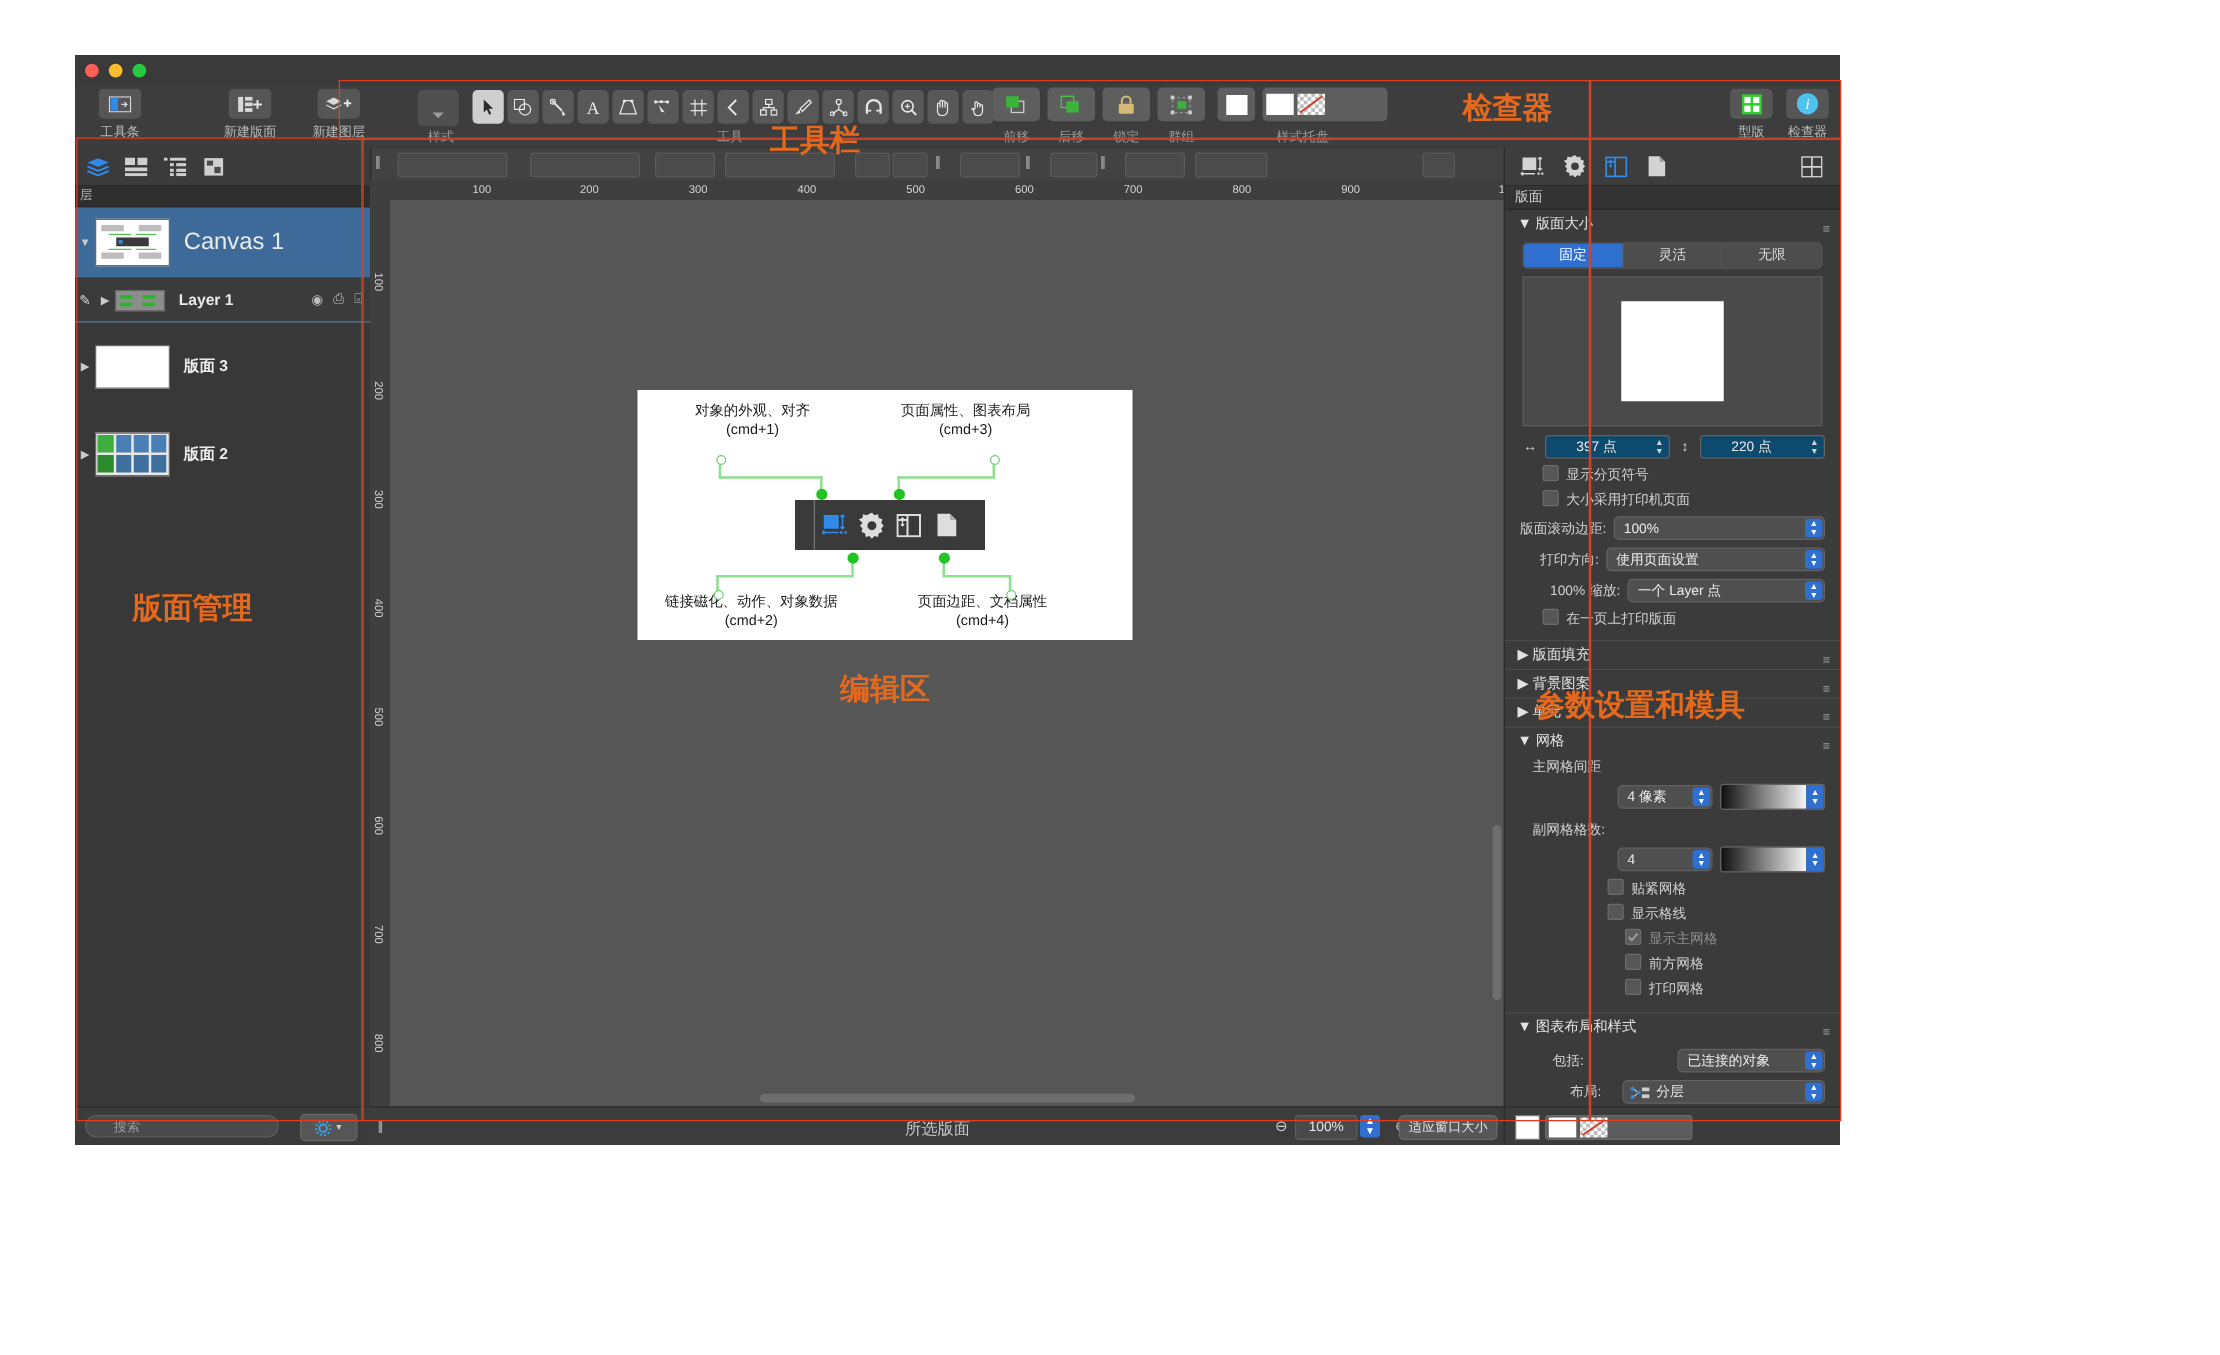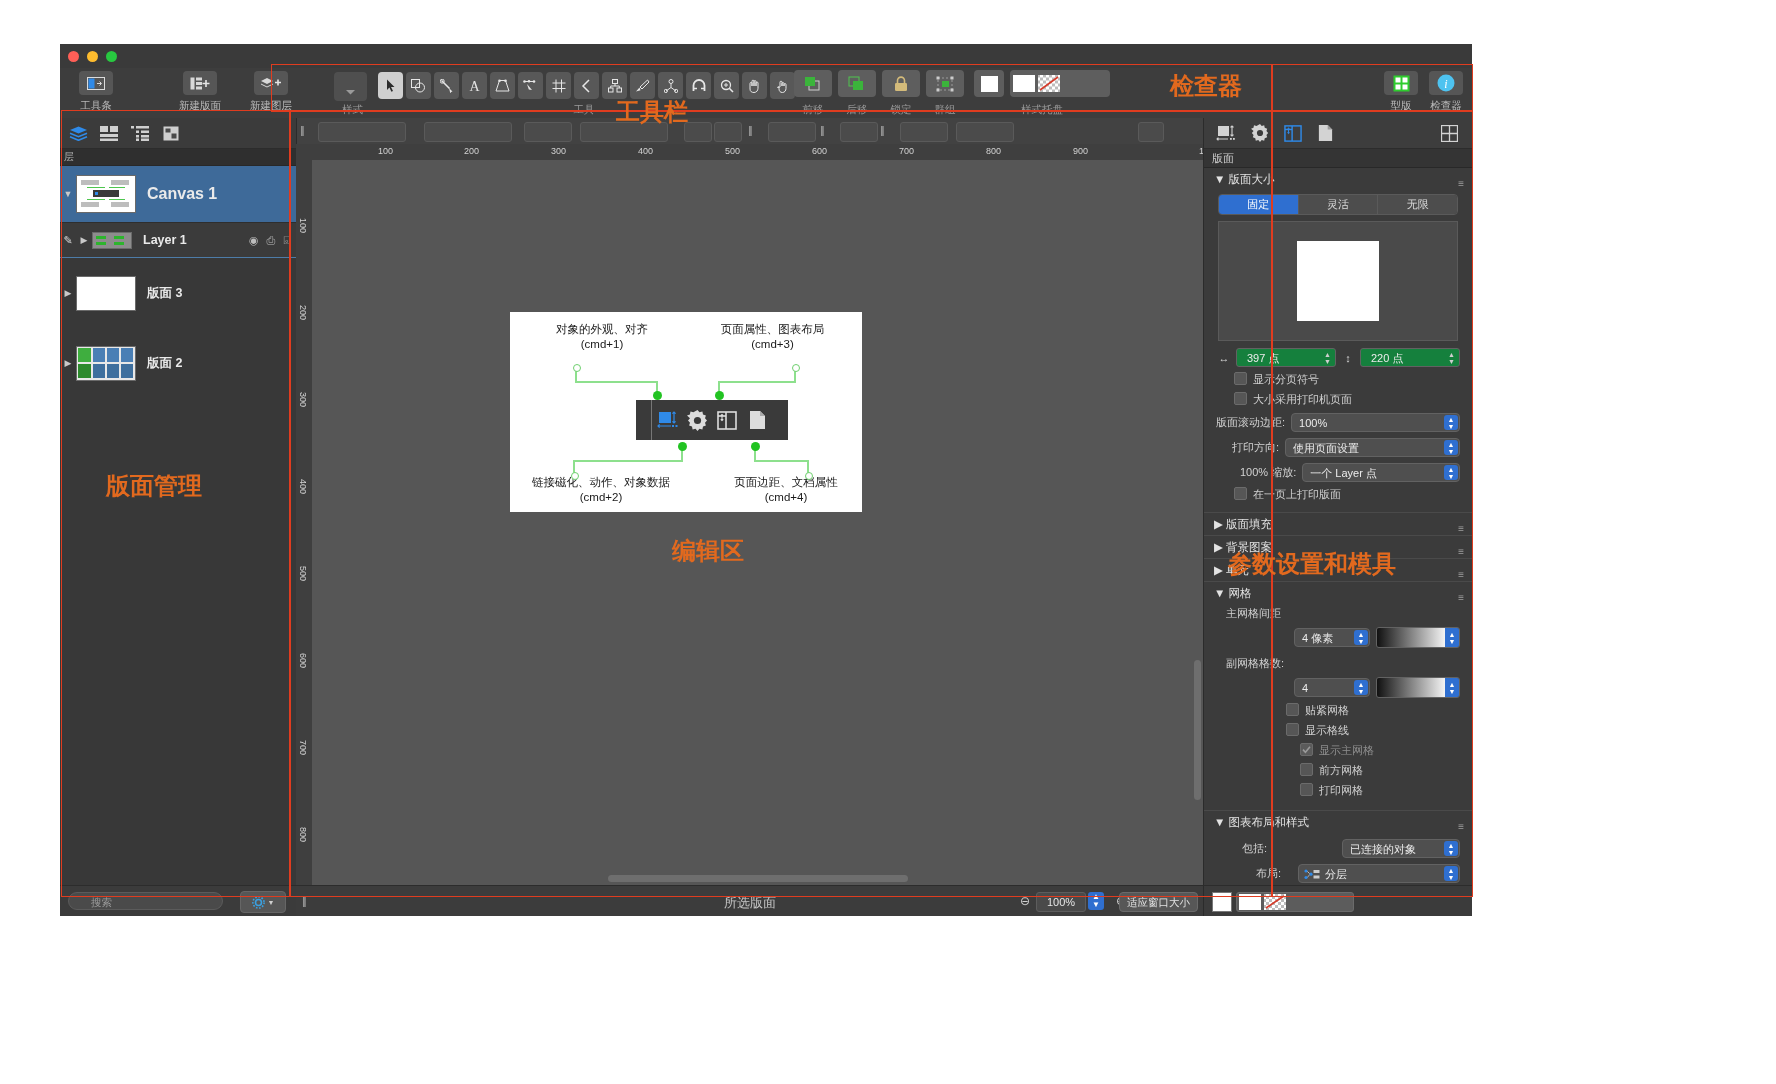--- a/index.html
+++ b/index.html
@@ -44,39 +44,39 @@
   .sb-tabs{height:30px;background:#3b3b3b;border-bottom:1px solid #2c2c2c;position:relative;}
   .sb-tab{position:absolute;top:5px;width:20px;height:20px;display:flex;align-items:center;justify-content:center;}
   .sb-hdr{height:16px;background:#2f2f2f;color:#b5b5b5;font-size:10px;padding-left:4px;line-height:16px;border-bottom:1px solid #282828;}
   .lrow{position:relative;height:56px;border-bottom:1px solid #2e2e2e;display:flex;align-items:center;}
   .lrow.sel{background:#3e6a99;}
   .lrow.canvas{height:56px;}
   .lrow.layer{height:34px;background:#3b3b3b;border-bottom:1px solid #4d7ca8;}
   .disclose{width:16px;text-align:center;color:#c9c9c9;font-size:9px;}
   .thumb{width:58px;height:36px;background:#fff;border:1px solid #6a6a6a;position:relative;overflow:hidden;flex:none;}
   .thumb.sm{width:38px;height:15px;}
-  .lname{color:#eaeaea;font-size:16px;font-weight:bold;margin-left:11px;}
+  .lname{color:#eaeaea;font-size:19px;font-weight:normal;margin-left:11px;}
   .lname.reg{font-weight:bold;font-size:12.5px;}
   .lrowicons{position:absolute;right:6px;top:50%;transform:translateY(-50%);display:flex;gap:8px;color:#bdbdbd;font-size:11px;}
   .pencil{color:#d6d6d6;font-size:11px;width:16px;text-align:center;}
 
   .sb-bottom{position:absolute;left:0;bottom:0;width:236px;height:30px;background:#3b3b3b;border-top:1px solid #2c2c2c;}
   .search{position:absolute;left:8px;top:6px;width:155px;height:18px;background:#4a4a4a;border:1px solid #5b5b5b;border-radius:9px;color:#9c9c9c;font-size:10.5px;line-height:18px;padding-left:22px;box-sizing:border-box;}
   .search-ico{position:absolute;left:14px;top:9px;color:#a8a8a8;font-size:10px;}
   .gear-pop{position:absolute;right:10px;top:5px;width:44px;height:20px;background:#565656;border:1px solid #666;border-radius:4px;display:flex;align-items:center;justify-content:center;gap:3px;}
 
   
   .canvasarea{position:absolute;left:236px;top:100px;right:268px;bottom:30px;background:#4e4e4e;}
   .ruler-top{position:absolute;left:0;top:0;right:0;height:16px;background:#3f3f3f;border-bottom:1px solid #2d2d2d;overflow:hidden;}
   .ruler-left{position:absolute;left:0;top:16px;width:16px;bottom:0;background:#3f3f3f;border-right:1px solid #2d2d2d;overflow:hidden;}
   .rt-lbl{position:absolute;top:2px;color:#d2d2d2;font-size:9px;}
   .rl-lbl{position:absolute;left:2px;color:#d2d2d2;font-size:9px;writing-mode:vertical-rl;}
   .board{position:absolute;left:16px;top:16px;right:0;bottom:0;background:#565656;overflow:hidden;}
 
-  .page{position:absolute;left:198px;top:152px;width:352px;height:200px;background:#fff;}
+  .page{position:absolute;left:198px;top:152px;width:352px;height:200px;background:#fff;padding-left:44px;}
   .diag-lbl{position:absolute;color:#1a1a1a;font-size:11.5px;text-align:center;line-height:15px;white-space:nowrap;}
   .inspbar{position:absolute;left:126px;top:88px;width:152px;height:40px;background:#3a3a3a;display:flex;align-items:center;}
   .insp-ico{width:30px;height:40px;display:flex;align-items:center;justify-content:center;}
   .gdot{position:absolute;width:9px;height:9px;border-radius:50%;background:#22c322;}
   .gdot.hollow{background:#fff;border:1.6px solid #6fd06f;width:6px;height:6px;}
   .gline{position:absolute;background:#8de08d;}
 
   .hscroll{position:absolute;left:50%;transform:translateX(-50%);bottom:4px;width:300px;height:7px;background:#6e6e6e;border-radius:4px;}
   .vscroll{position:absolute;right:3px;top:500px;width:7px;height:140px;background:#6e6e6e;border-radius:4px;}
 
@@ -95,21 +95,21 @@
   .sec-hdr{position:relative;height:22px;color:#e3e3e3;font-size:11.5px;line-height:22px;padding-left:10px;border-top:1px solid #4a4a4a;}
   .sec-hdr .ham{position:absolute;right:8px;top:5px;color:#9e9e9e;font-size:10px;}
   .seg{display:flex;margin:4px 14px 0 14px;height:19px;border-radius:4px;overflow:hidden;border:1px solid #5a5a5a;}
   .seg div{flex:1;text-align:center;font-size:11px;line-height:19px;background:#4d4d4d;color:#dcdcdc;border-right:1px solid #5a5a5a;}
   .seg div:last-child{border-right:none;}
   .seg div.on{background:#2f6fd0;color:#fff;}
   .preview{margin:6px 14px 0 14px;height:118px;background:#4a4a4a;border:1px solid #5a5a5a;position:relative;}
   .pv-page{position:absolute;left:50%;top:50%;transform:translate(-50%,-50%);width:82px;height:80px;background:#fff;}
   .dimrow{display:flex;align-items:center;margin:7px 12px 0 12px;gap:4px;}
   .dimicon{width:16px;color:#d6d6d6;font-size:11px;text-align:center;}
-  .stepfield{flex:1;height:19px;background:#15803d;border:1px solid #626262;border-radius:3px;color:#ececec;font-size:11px;line-height:19px;padding-left:10px;position:relative;box-sizing:border-box;}
+  .stepfield{flex:1;height:19px;background:#0c4a6e;border:1px solid #626262;border-radius:3px;color:#ececec;font-size:11px;line-height:19px;padding-left:24px;position:relative;box-sizing:border-box;}
   .stepper{position:absolute;right:1px;top:1px;width:13px;height:15px;display:flex;flex-direction:column;align-items:center;justify-content:center;color:#cfcfcf;font-size:7px;line-height:7px;}
   .ckrow{display:flex;margin:5px 12px 0 30px;gap:6px;}
   .ck{width:11px;height:11px;background:#565656;border:1px solid #6b6b6b;border-radius:2px;flex:none;}
   .ck.on{background:#5b5b5b;}
   .cklbl{color:#d0d0d0;font-size:11px;}
   .cklbl.dim{color:#8f8f8f;}
   .frow{display:flex;align-items:center;margin:6px 12px 0 12px;gap:6px;}
   .flbl{color:#d2d2d2;font-size:11px;white-space:nowrap;}
   .popup{height:19px;background:#4f4f4f;border:1px solid #626262;border-radius:4px;color:#ececec;font-size:11px;line-height:19px;padding:0 18px 0 7px;position:relative;box-sizing:border-box;}
   .popup .arr{position:absolute;right:1px;top:1px;bottom:1px;width:14px;background:#2f6fd0;border-radius:3px;color:#fff;font-size:7px;display:flex;flex-direction:column;align-items:center;justify-content:center;line-height:7px;}

